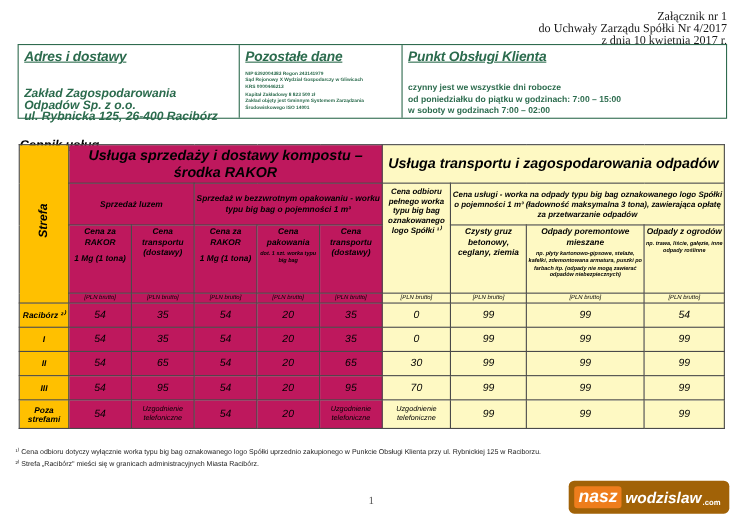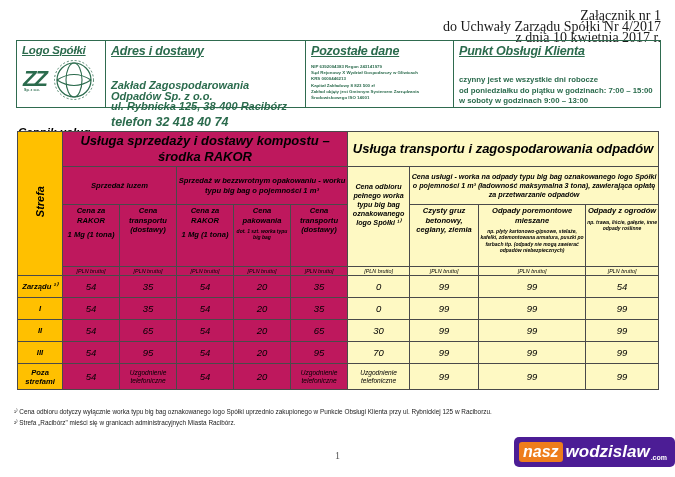--- a/index.html
+++ b/index.html
@@ -17,21 +17,21 @@
   }
 
   
   .legal {
     position: absolute;
     top: 10px;
     right: 14px;
     width: 270px;
     text-align: right;
     font-family: "Liberation Serif", serif;
-    font-size: 14px;
+    font-size: 11px;
     line-height: 11px;
     color: #1a1a1a;
   }
 
   
   .hdr {
     position: absolute;
     left: 16px;
     top: 40px;
     width: 645px;
@@ -221,43 +221,43 @@
     width: 675px;
     text-align: center;
     font-family: "Liberation Serif", serif;
     font-size: 10px;
     color: #555;
   }
 
   
   .wm {
     position: absolute;
-    right: 0;
+    right: 12px;
     top: 437px;
     height: 30px;
     padding: 3px 8px 3px 5px;
-    background: #4c1d95;
+    background: #a16207;
     border-radius: 5px;
     display: flex;
     align-items: center;
     box-sizing: border-box;
   }
   .wm-nasz {
     background: #ee7d1c;
     color: #ffffff;
     font-size: 16px;
     font-weight: bold;
     font-style: italic;
     padding: 0 4px;
     border-radius: 3px;
     line-height: 20px;
   }
   .wm-wodzislaw {
     color: #ffffff;
-    font-size: 17px;
+    font-size: 14px;
     font-weight: bold;
     font-style: italic;
     margin-left: 3px;
     line-height: 20px;
     text-align: center;
   }
   .wm-com {
     color: #ffffff;
     font-size: 7px;
     font-weight: bold;
@@ -270,62 +270,47 @@
 <body>
 
 <div class="legal">
   <div>Załącznik nr 1</div>
   <div>do Uchwały Zarządu Spółki Nr 4/2017</div>
   <div>z dnia 10 kwietnia 2017 r.</div>
 </div>
 
 <div class="hdr">
 
-  <div class="hdr-col c1">
-    <div class="hdr-title">Logo Spółki</div>
-    <div class="logo-wrap">
-      <div class="logo-zz">ZZ</div>
-      <div class="logo-sub">Sp. z o.o.</div>
-      <svg width="46" height="40" viewBox="0 0 46 40" style="position:absolute;left:30px;top:2px;">
-        <circle cx="23" cy="20" r="17" fill="none" stroke="#2b6b4d" stroke-width="1.2"></circle>
-        <ellipse cx="23" cy="20" rx="8" ry="17" fill="none" stroke="#2b6b4d" stroke-width="1.1"></ellipse>
-        <path d="M6 20 Q23 9 40 20" fill="none" stroke="#2b6b4d" stroke-width="1.1"></path>
-        <path d="M6 20 Q23 31 40 20" fill="none" stroke="#2b6b4d" stroke-width="1.1"></path>
-        <circle cx="23" cy="20" r="19.5" fill="none" stroke="#2b6b4d" stroke-width="0.8" stroke-dasharray="2 2"></circle>
-      </svg>
-    </div>
-  </div>
 
   <div class="hdr-col c2">
     <div class="hdr-title">Adres i dostawy</div>
     <div class="hdr-sub">
       <div>Zakład Zagospodarowania Odpadów Sp. z o.o.</div>
-      <div>ul. Rybnicka 125, 38-400 Racibórz</div>
+      <div>ul. Rybnicka 125, 26-400 Racibórz</div>
     </div>
-    <div class="hdr-phone">telefon 32 418 40 74</div>
   </div>
 
   <div class="hdr-col c3">
     <div class="hdr-title">Pozostałe dane</div>
     <div class="tiny">
       <div>NIP 6392004383  Regon 243141979</div>
       <div>Sąd Rejonowy X Wydział Gospodarczy w Gliwicach</div>
       <div>KRS 0000446213</div>
       <div>Kapitał Zakładowy 8 823 500 zł</div>
       <div>Zakład objęty jest Gminnym Systemem Zarządzania</div>
       <div>Środowiskowego ISO 14001</div>
     </div>
   </div>
 
   <div class="hdr-col c4">
     <div class="hdr-title">Punkt Obsługi Klienta</div>
     <div class="hours">
       <div>czynny jest we wszystkie dni robocze</div>
       <div>od poniedziałku do piątku w godzinach: 7:00 – 15:00</div>
-      <div>w soboty w godzinach  9:00 – 13:00</div>
+      <div>w soboty w godzinach  7:00 – 02:00</div>
     </div>
   </div>
 </div>
 
 <div class="cennik">Cennik usług.</div>
 
 <table class="price">
   <colgroup>
     <col style="width:45px">
       <col style="width:57px">
@@ -344,21 +329,21 @@
     <td class="o" rowspan="4">
       <span class="strefa-cell strefa-rot">Strefa</span>
     </td>
     <td class="g bigtitle" colspan="5">Usługa sprzedaży i dostawy kompostu – środka RAKOR</td>
     <td class="b bigtitle" colspan="4">Usługa transportu i zagospodarowania odpadów</td>
   </tr>
 
   <tr>
     <td class="g colhead hcell" colspan="2" style="height:38px">Sprzedaż luzem</td>
     <td class="g colhead hcell" colspan="3">Sprzedaż w bezzwrotnym opakowaniu - worku typu big bag o pojemności 1 m³</td>
-    <td class="b colhead2 hcell" rowspan="2" style="vertical-align:top;padding-top:15px">Cena odbioru pełnego worka typu big bag oznakowanego logo Spółki ¹⁾</td>
+    <td class="b colhead2 hcell" rowspan="2" style="vertical-align:top;padding-top:2px">Cena odbioru pełnego worka typu big bag oznakowanego logo Spółki ¹⁾</td>
     <td class="b colhead2 hcell" colspan="3">Cena usługi - worka na odpady typu big bag oznakowanego logo Spółki o pojemności 1 m³ (ładowność maksymalna 3 tona), zawierająca opłatę za przetwarzanie odpadów</td>
   </tr>
 
   <tr>
     <td class="g hcell" style="height:62px;vertical-align:top">
       <div class="colhead">Cena za RAKOR</div>
       <div class="colhead" style="margin-top:5px">1 Mg (1 tona)</div>
     </td>
     <td class="g hcell" style="vertical-align:top">
       <div class="colhead">Cena transportu (dostawy)</div>
@@ -393,21 +378,21 @@
     <td class="g unitrow">[PLN brutto]</td>
     <td class="g unitrow">[PLN brutto]</td>
     <td class="g unitrow">[PLN brutto]</td>
     <td class="b unitrow">[PLN brutto]</td>
     <td class="b unitrow">[PLN brutto]</td>
     <td class="b unitrow">[PLN brutto]</td>
     <td class="b unitrow">[PLN brutto]</td>
   </tr>
 
   <tr style="height:22px">
-    <td class="o rowlabel">Zarządu ²⁾</td>
+    <td class="o rowlabel">Racibórz ²⁾</td>
     <td class="g val">54</td>
     <td class="g val">35</td>
     <td class="g val">54</td>
     <td class="g val">20</td>
     <td class="g val">35</td>
     <td class="b val">0</td>
     <td class="b val">99</td>
     <td class="b val">99</td>
     <td class="b val">54</td>
   </tr>

